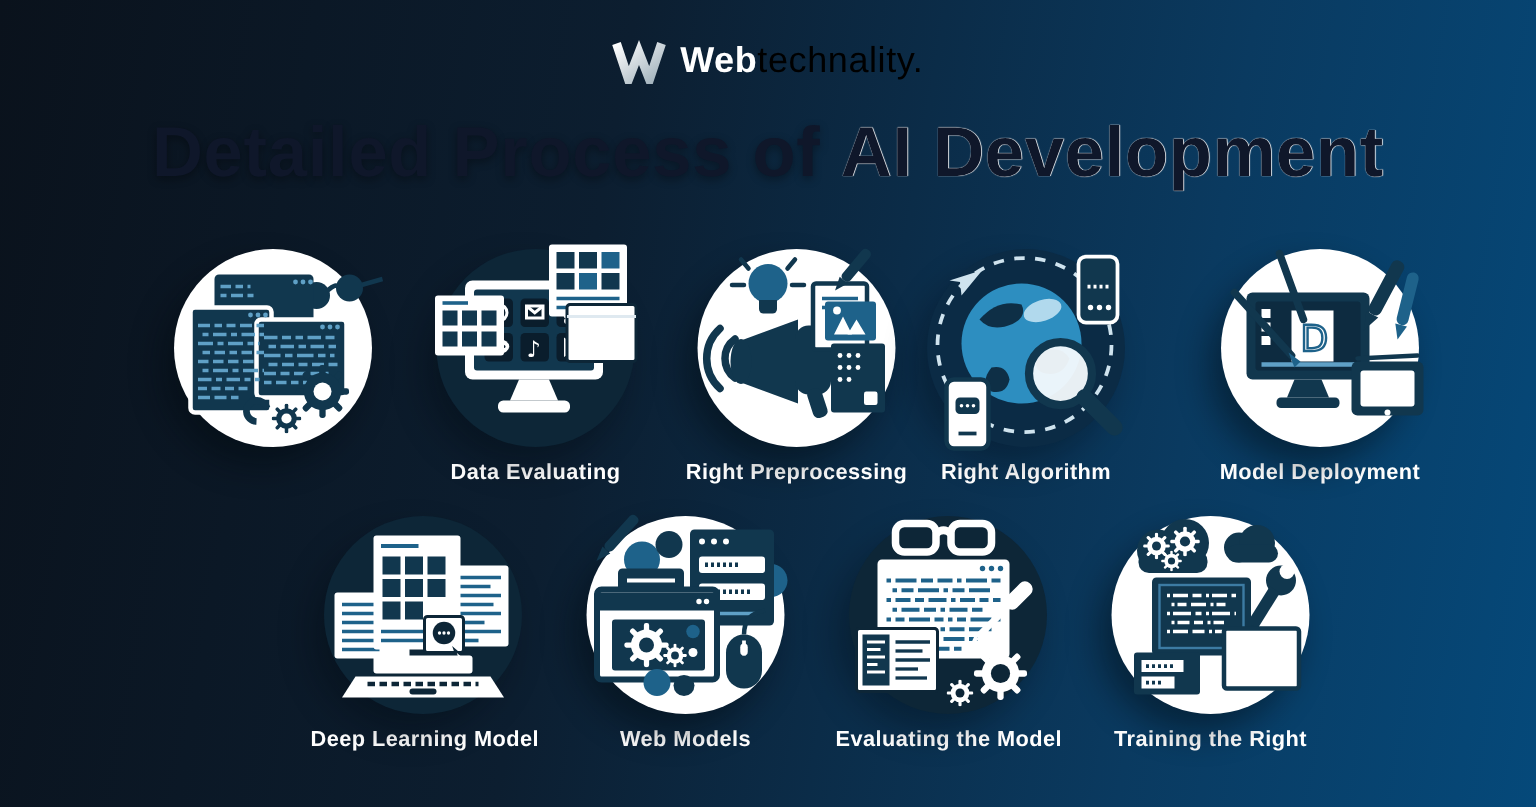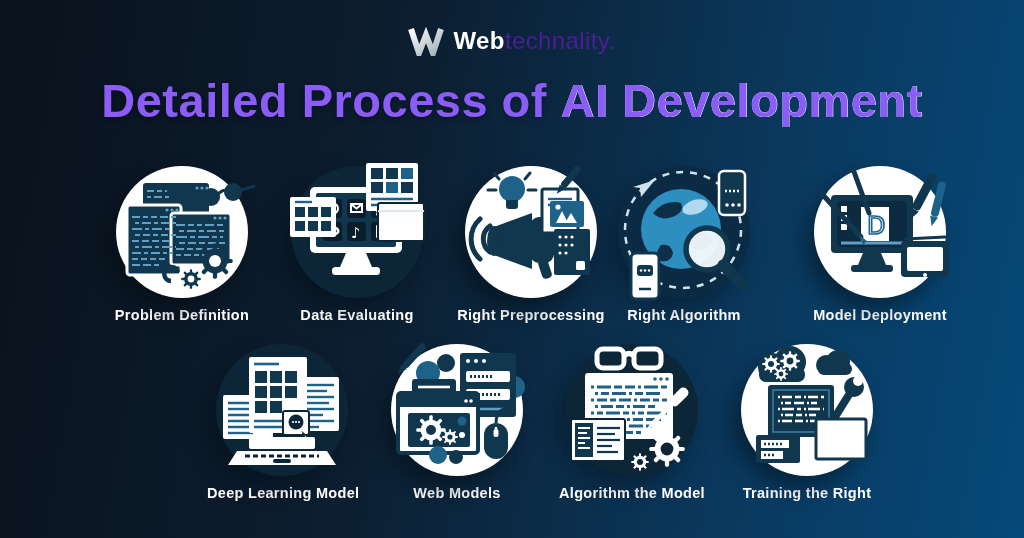--- a/index.html
+++ b/index.html
@@ -8,24 +8,24 @@
     font-family:"Liberation Sans", sans-serif;
     background:linear-gradient(100deg,#0a121c 0%,#0c1e30 38%,#0a3a60 75%,#05497a 100%);
   }
   .logo{
     position:absolute;top:26px;left:0;width:100%;
     display:flex;align-items:center;justify-content:center;gap:9px;
   }
   .logo .mark{width:36px;height:30px;}
   .brand-text{font-size:24px;color:#ffffff;letter-spacing:.4px;}
   .brand-text .b{font-weight:700;}
-  .brand-text .l{font-weight:400;color:#4c1d95;}
+  .brand-text .l{font-weight:400;color:#000000;}
   .page-title{
     position:absolute;top:74px;left:0;width:100%;text-align:center;
-    color:#8b5cf6;font-size:47px;line-height:1.15;letter-spacing:.5px;
+    color:#0f172a;font-size:47px;line-height:1.15;letter-spacing:.5px;
     text-shadow:0 2px 6px rgba(0,0,0,.35);
     white-space:nowrap;
   }
   .page-title .t-reg{font-weight:700;}
   .page-title .t-bold{font-weight:800;text-shadow:0 0 .6px #fff,.5px 0 .6px #fff;}
   .step{position:absolute;width:150px;text-align:center;}
   .icon-wrap{width:132px;height:132px;margin:0 auto;position:relative;}
   .circle-bg{position:absolute;inset:0;border-radius:50%;}
   .circle-white{background:#ffffff;box-shadow:-8px 12px 22px rgba(2,8,14,.45);}
   .circle-dark{background:#0d2637;box-shadow:-8px 12px 22px rgba(2,8,14,.35);}
@@ -119,21 +119,20 @@
         <line x1="69" y1="92" x2="112" y2="92" stroke-dasharray="8 3 6 3"></line>
         <line x1="69" y1="98" x2="104" y2="98" stroke-dasharray="5 3 7 3"></line>
       </g>
       <use href="#gear" x="90" y="86" width="36" height="36" fill="#11374e"></use>
       <circle cx="108" cy="104" r="6" fill="#ffffff"></circle>
       <use href="#gear" x="74" y="112" width="20" height="20" fill="#11374e"></use>
       <circle cx="84" cy="122" r="3.4" fill="#ffffff"></circle>
       <path d="M64,124 a7,7 0 1 1 7,-9" fill="none" stroke="#11374e" stroke-width="4.5"></path>
     </svg>
   </div>
-  <div class="step-label">Problem Definition</div>
 </div>
 
 <div class="step" id="s1">
   <div class="icon-wrap">
     <div class="circle-bg circle-dark"></div>
     <svg class="art" viewBox="0 0 150 150">
       <rect x="28" y="30" width="92" height="66" rx="5" fill="#ffffff"></rect>
       <rect x="34" y="36" width="80" height="54" rx="2" fill="#11374e"></rect>
       <g fill="#0a1d2c">
         <rect x="41" y="42" width="19" height="19" rx="3"></rect>
@@ -492,21 +491,21 @@
         <rect x="105" y="46" width="10" height="22" rx="4.5" fill="#ffffff"></rect>
         <rect x="108" y="68" width="4.5" height="28" fill="#ffffff"></rect>
         <polygon points="108,96 112.5,96 110.2,102" fill="#ffffff"></polygon>
       </g>
       <use href="#gear" x="92" y="96" width="36" height="36" fill="#ffffff"></use>
       <circle cx="110" cy="114" r="6.4" fill="#0d2637"></circle>
       <use href="#gear" x="74" y="118" width="18" height="18" fill="#ffffff"></use>
       <circle cx="83" cy="127" r="3" fill="#0d2637"></circle>
     </svg>
   </div>
-  <div class="step-label">Algorithm the Model</div>
+  <div class="step-label">Evaluating the Model</div>
 </div>
 
 <div class="step" id="s8">
   <div class="icon-wrap">
     <div class="circle-bg circle-white"></div>
     <svg class="art" viewBox="0 0 150 150">
       <g fill="#11374e">
         <circle cx="40" cy="32" r="14"></circle>
           <circle cx="58" cy="27" r="16"></circle>
           <rect x="27" y="32" width="46" height="15" rx="7"></rect>

